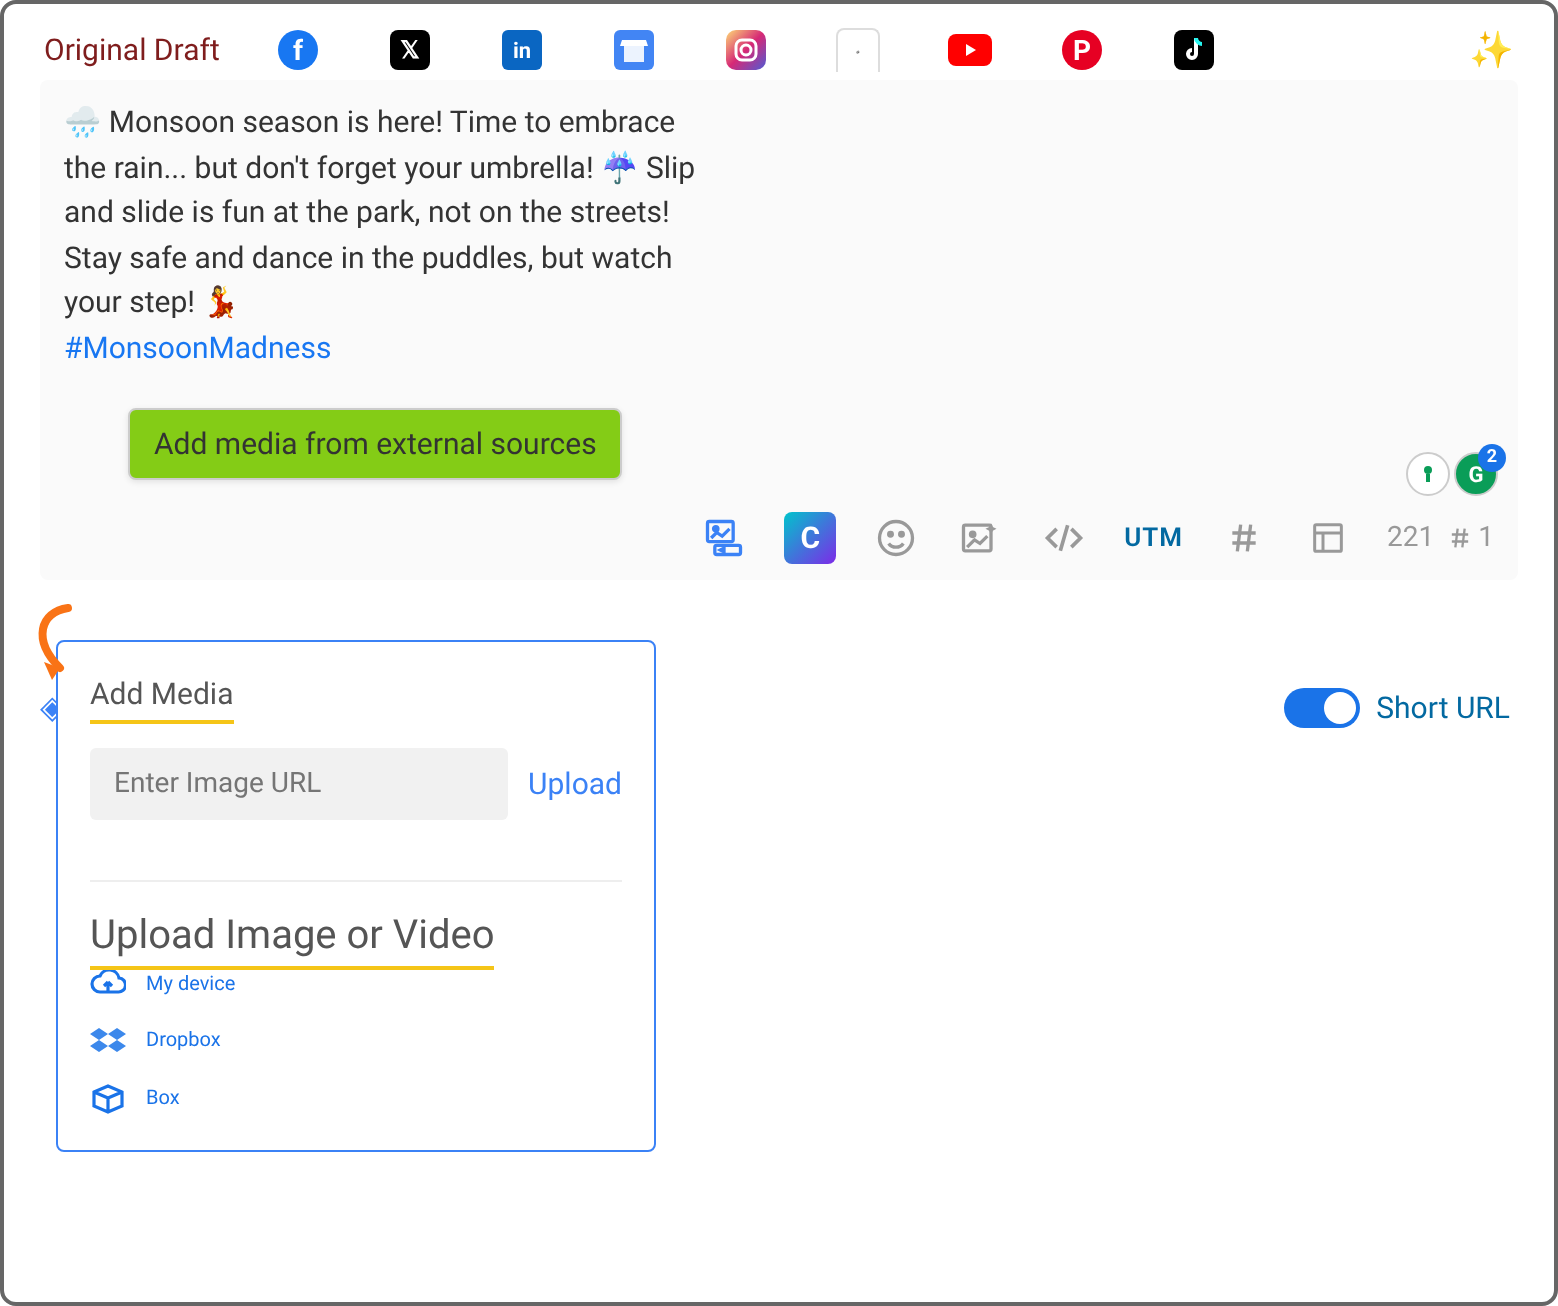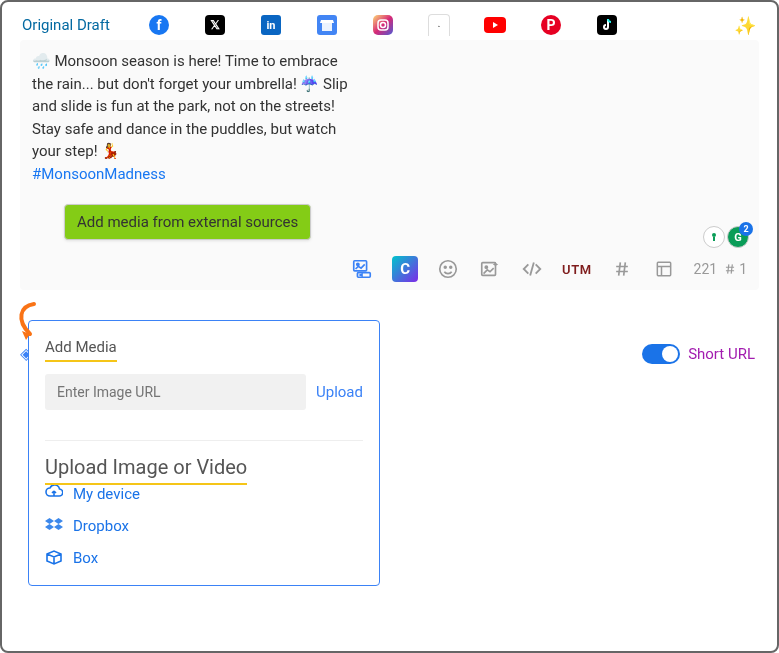--- a/index.html
+++ b/index.html
@@ -1,49 +1,49 @@
 <!DOCTYPE html>
 <html><head>
 <meta charset="utf-8">
 <style>
 *{box-sizing:border-box;margin:0;padding:0;font-family:-apple-system,BlinkMacSystemFont,"Segoe UI",Roboto,Arial,sans-serif}
 body{background:#fff;width:779px;height:653px;position:relative;border:2px solid #666;border-radius:8px;overflow:hidden}
 .header{display:flex;align-items:center;gap:6px;padding:12px 20px 0 20px}
-.header-title{font-size:15px;color:#0369a1;margin-right:18px;font-weight:400}
+.header-title{font-size:15px;color:#7f1d1d;margin-right:8px;font-weight:400}
 .net-icon{width:22px;height:22px;border-radius:4px;display:flex;align-items:center;justify-content:center;margin:0 14px}
 .net-tab{border:1px solid #ddd;border-bottom:none;padding:3px 9px;border-radius:4px 4px 0 0;background:#fff}
 .sparkle{margin-left:auto;font-size:18px}
 .composer{margin:4px 18px 0 18px;background:#fafafa;border-radius:4px;padding:10px 12px 8px 12px;position:relative;min-height:250px;display:flex;flex-direction:row}
 .post-text{font-size:15px;line-height:1.5;color:#333}
 .hashtag{color:#1877f2}
 .badges{position:absolute;right:10px;bottom:42px;display:flex;gap:2px}
 .badge{width:22px;height:22px;border-radius:50%;border:1px solid #ccc;display:flex;align-items:center;justify-content:center;font-size:11px;font-weight:bold;background:#fff}
 .badge.green{color:#0a9d58}
 .badge.gram{background:#0a9d58;color:#fff;position:relative}
 .badge.gram::after{content:"2";position:absolute;top:-5px;right:-5px;background:#1a73e8;color:#fff;border-radius:50%;width:14px;height:14px;font-size:9px;display:flex;align-items:center;justify-content:center}
 .tooltip{position:absolute;left:44px;bottom:50px;background:#84cc16;border:1px solid #ccc;border-radius:4px;padding:8px 12px;font-size:15px;color:#333;box-shadow:0 1px 3px rgba(0,0,0,.1)}
 .toolbar{display:flex;align-items:center;gap:18px;margin-top:auto;padding-top:8px}
-.tool{width:24px;height:24px;display:flex;align-items:center;justify-content:center;color:#7f1d1d;font-size:18px;cursor:pointer}
+.tool{width:24px;height:24px;display:flex;align-items:center;justify-content:center;color:#0369a1;font-size:18px;cursor:pointer}
 .tool.active{color:#3b82f6}
 .tool.canva{background:linear-gradient(135deg,#00c4cc,#7d2ae8);border-radius:4px;color:#fff;width:26px;height:26px;font-weight:bold;font-size:15px}
 .tool.utm{font-size:13px;font-weight:600;width:auto;letter-spacing:.5px}
 .counter{margin-left:auto;color:#999;font-size:14px;display:flex;align-items:flex-end;gap:6px}
 .arrow-annotation{position:absolute;left:10px;top:300px;width:30px;height:40px;z-index:5}
 .arrow-annotation svg{overflow:visible}
-.popup{position:absolute;left:26px;top:318px;width:352px;background:#fff;border:1px solid #3b82f6;border-radius:4px;padding:16px 16px 18px 16px;z-index:3}
+.popup{position:absolute;left:26px;top:318px;width:300px;background:#fff;border:1px solid #3b82f6;border-radius:4px;padding:16px 16px 18px 16px;z-index:3}
 .popup-title{font-size:15px;color:#555;padding-bottom:4px;border-bottom:2px solid #f5c518;display:inline-block;margin-bottom:12px}
 .url-row{display:flex;align-items:center;gap:10px;margin-bottom:30px}
 .url-input{flex:1;background:#f1f1f1;border:none;padding:10px 12px;font-size:14px;color:#777;border-radius:3px}
 .upload-link{color:#3b82f6;font-size:15px;cursor:pointer}
 .divider{border:none;border-top:1px solid #eee;margin:6px 0 14px 0}
 .section-title{font-size:20px;color:#555;padding-bottom:4px;border-bottom:2px solid #f5c518;display:inline-block;margin-bottom:0}
 .source-list{list-style:none;display:flex;flex-direction:column;gap:14px}
-.source-item{display:flex;gap:10px;color:#1a73e8;font-size:15px;cursor:pointer}
+.source-item{display:flex;align-items:center;gap:10px;color:#1a73e8;font-size:10px;cursor:pointer}
 .source-item .ico{width:18px;display:flex;justify-content:center;color:#1a73e8}
-.short-url{position:absolute;right:22px;top:342px;display:flex;align-items:center;gap:8px;font-size:15px;color:#a21caf}
+.short-url{position:absolute;right:22px;top:342px;display:flex;align-items:center;gap:8px;font-size:15px;color:#0369a1}
 .toggle{width:38px;height:20px;background:#1a73e8;border-radius:10px;position:relative;cursor:pointer}
 .toggle::after{content:"";position:absolute;right:2px;top:2px;width:16px;height:16px;background:#fff;border-radius:50%}
 .speech{position:absolute;left:18px;top:342px;color:#3b82f6;font-size:16px;z-index:1}
 svg{display:block}
 </style>
 </head>
 <body>
 
 <div class="header">
   <span class="header-title">Original Draft</span>

